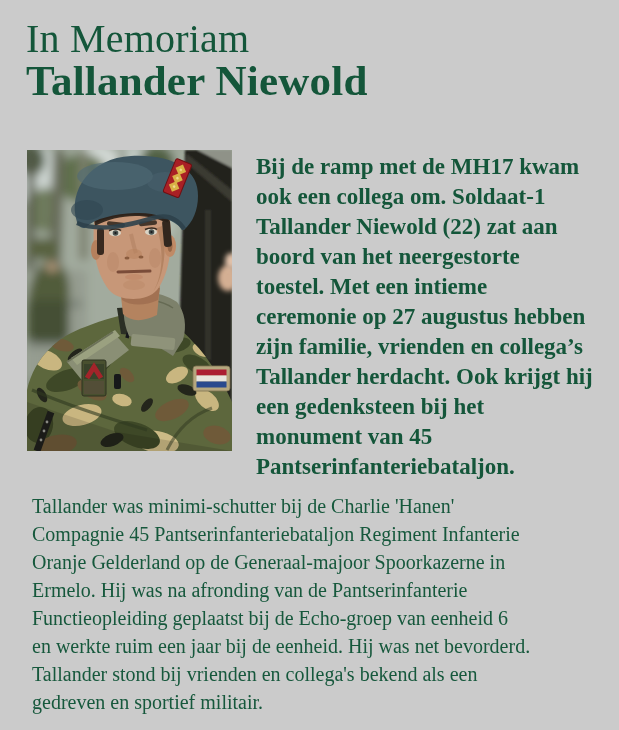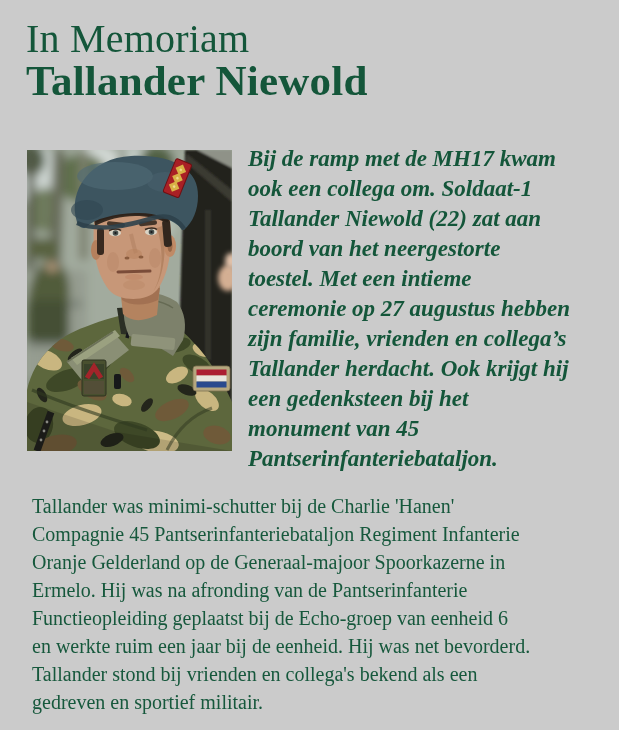--- a/index.html
+++ b/index.html
@@ -19,23 +19,23 @@
     position:absolute;left:26px;top:56px;margin:0;
     font-size:43px;font-weight:700;line-height:1.15;
     color:#14563a;letter-spacing:0.2px;
   }
   .photo{
     position:absolute;left:27px;top:150px;width:205px;height:301px;
     overflow:hidden;background:#9aa395;
   }
   .photo svg{display:block;}
   .intro{
-    position:absolute;left:248px;top:144px;margin:0;
+    position:absolute;left:248px;top:144px;margin:8px;
     font-size:23px;line-height:30px;font-weight:700;
-    color:#14563a;white-space:pre;font-style:italic;
+    color:#14563a;white-space:pre;
   }
   .bio{
     position:absolute;left:24px;top:484px;margin:8px;
     font-size:20px;line-height:28px;font-weight:400;
     color:#16583c;white-space:pre;
   }
 </style>
 </head>
 <body>
 

